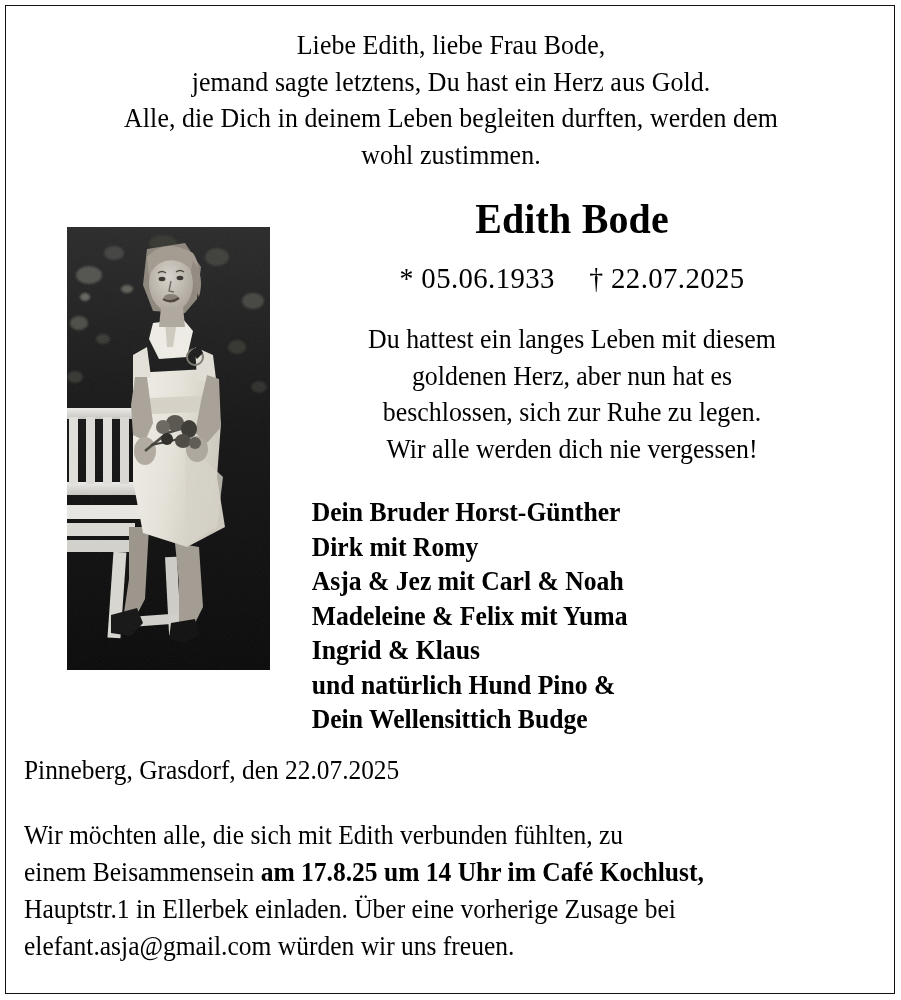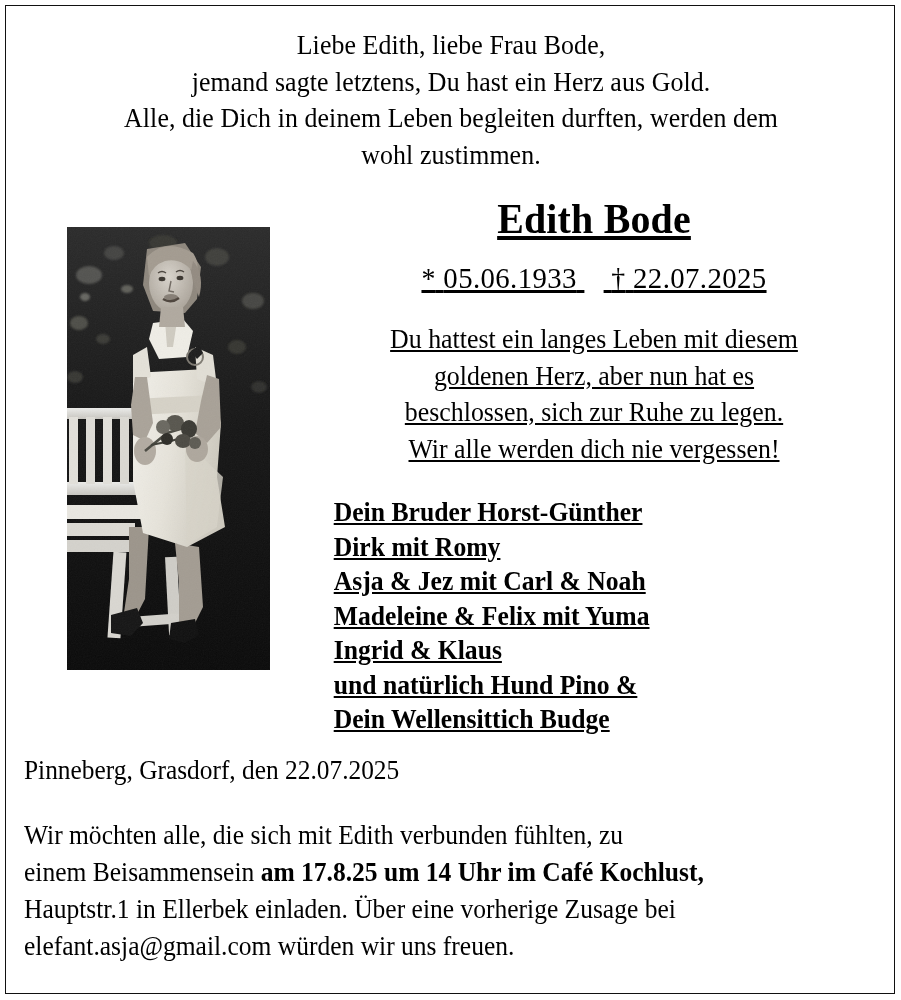--- a/index.html
+++ b/index.html
@@ -65,24 +65,23 @@
     top: 222px;
     width: 203px;
     height: 443px;
     background: #0c0c0c;
     overflow: hidden;
   }
   .photo-wrap svg { display: block; width: 100%; height: 100%; }
 
   .right-col {
     position: absolute;
-    left: 304px;
+    left: 282px;
     top: 190px;
     width: 570px;
-    text-decoration: underline;
   }
 
   .deceased-name {
     text-align: center;
     font-size: 42px;
     line-height: 48px;
     font-weight: 700;
     letter-spacing: 0.2px;
     transform: scaleX(0.95);
     transform-origin: center top;

